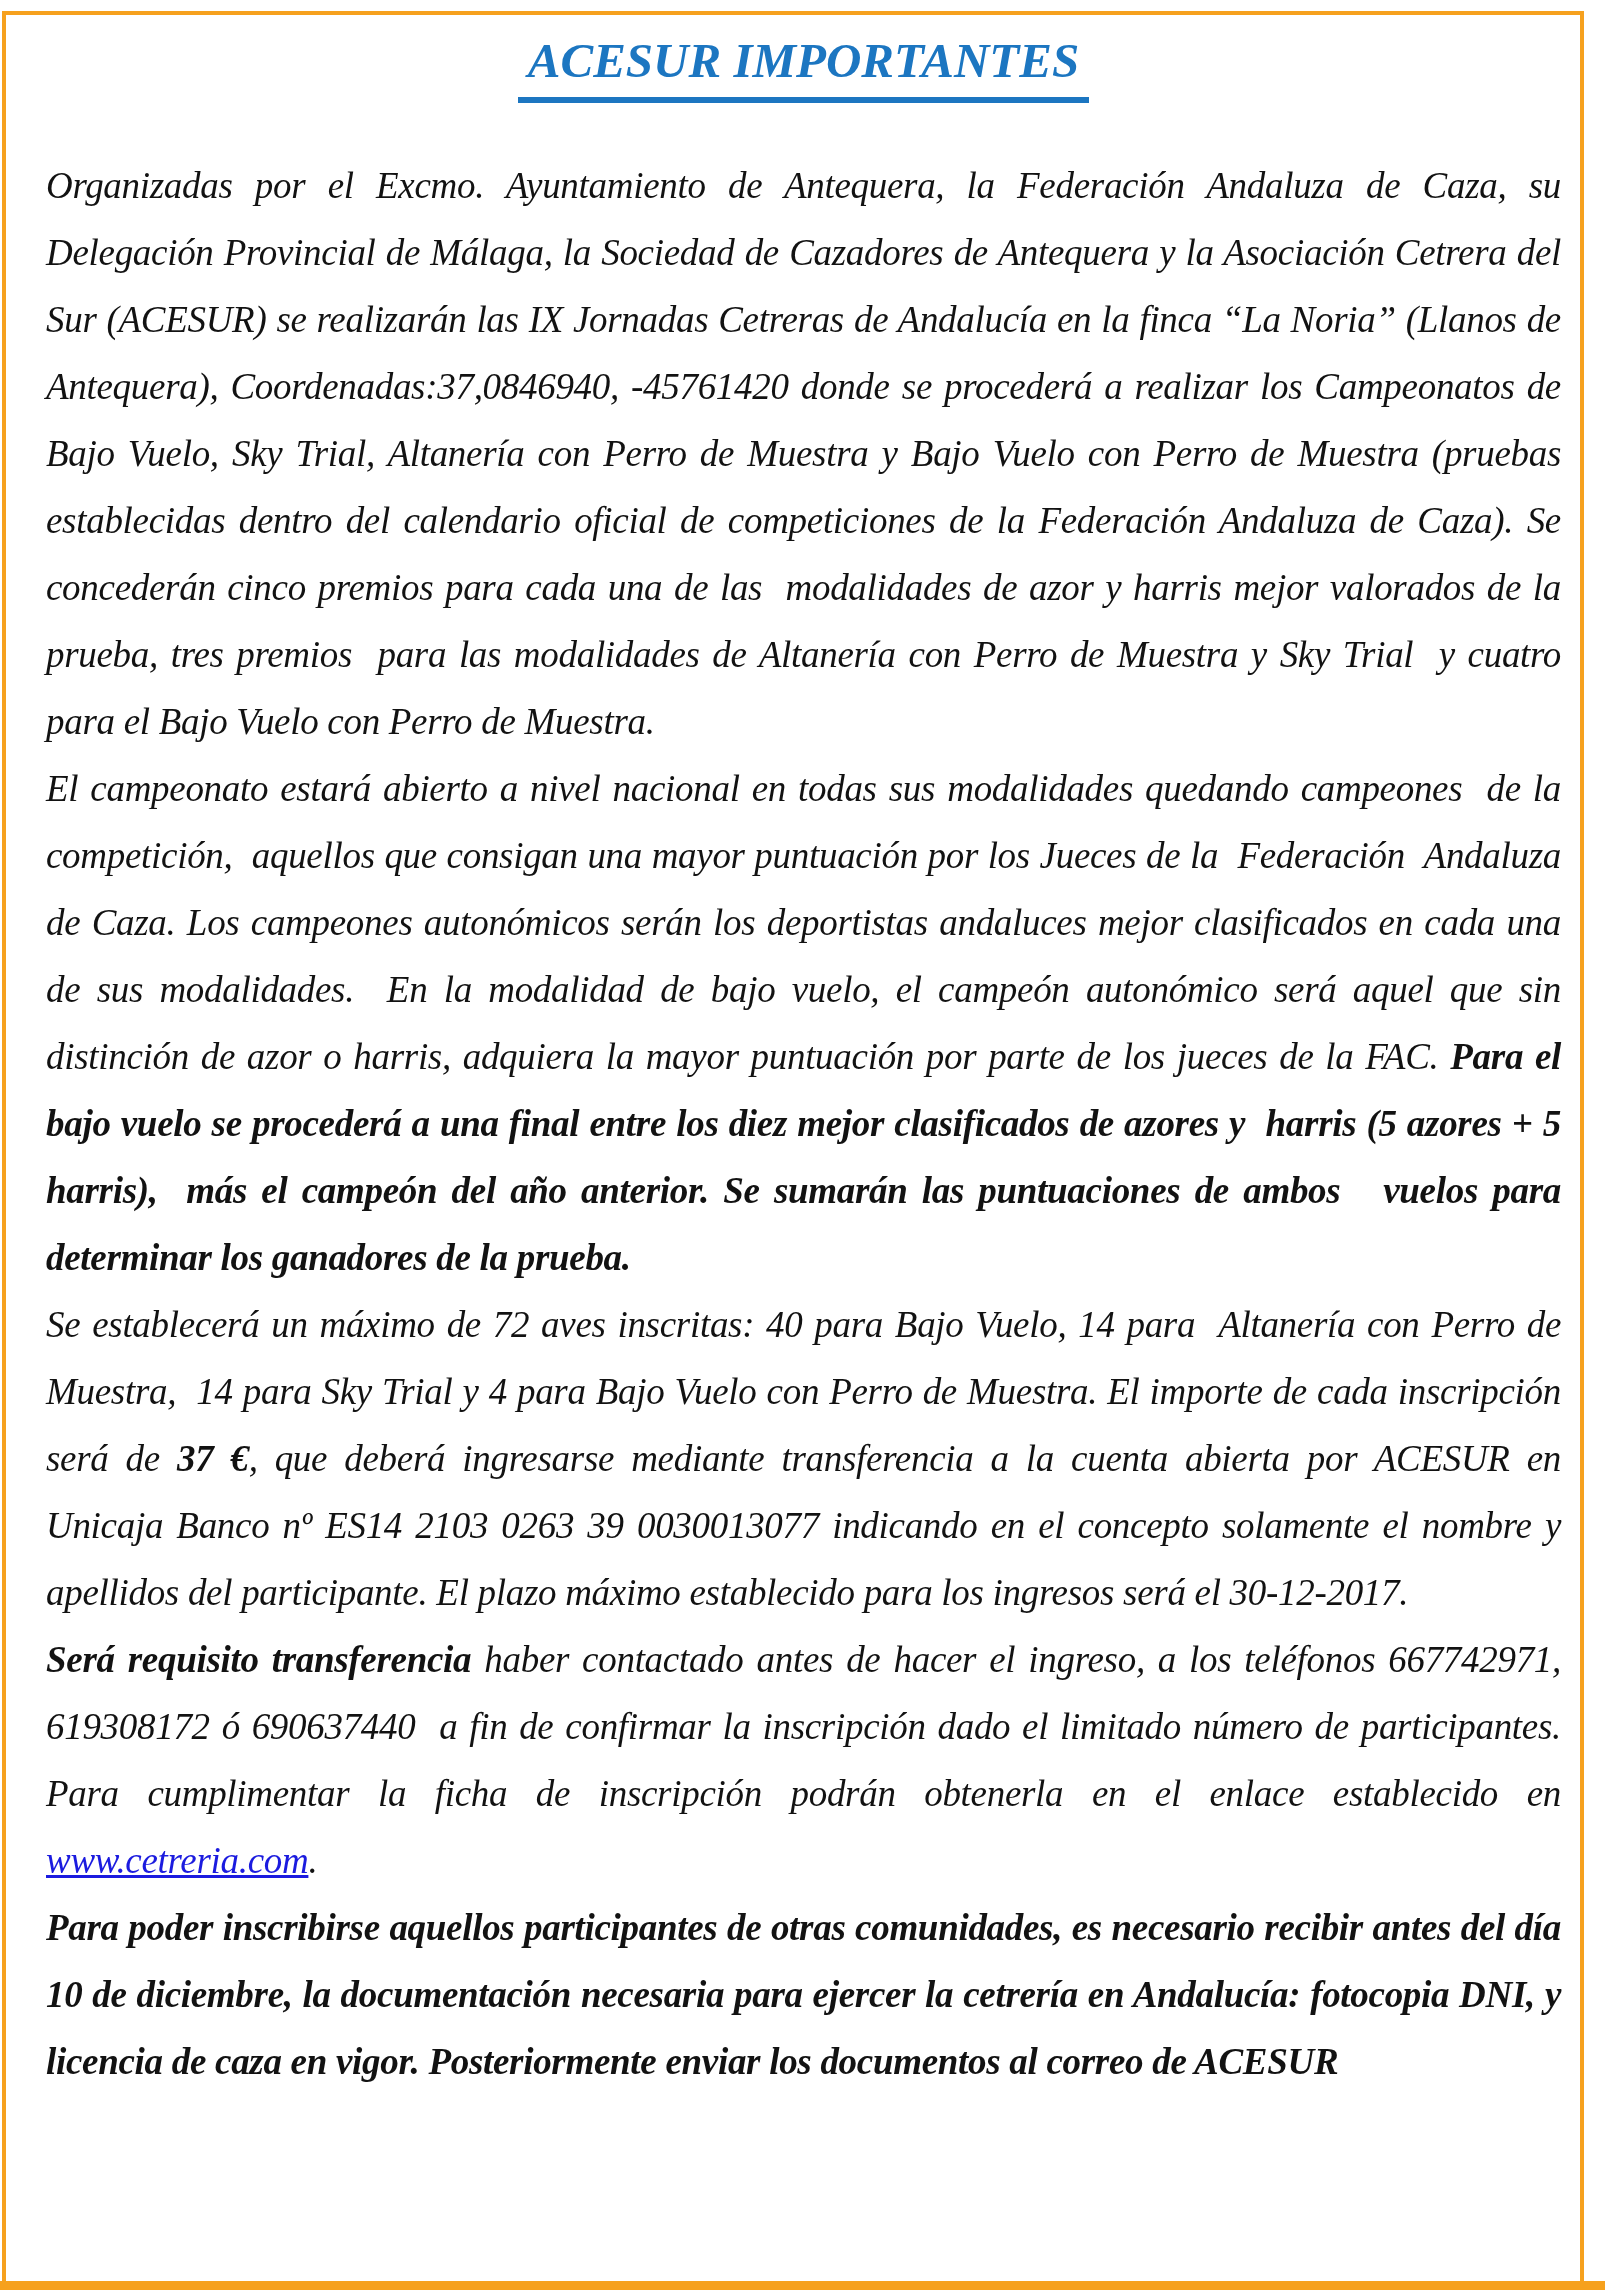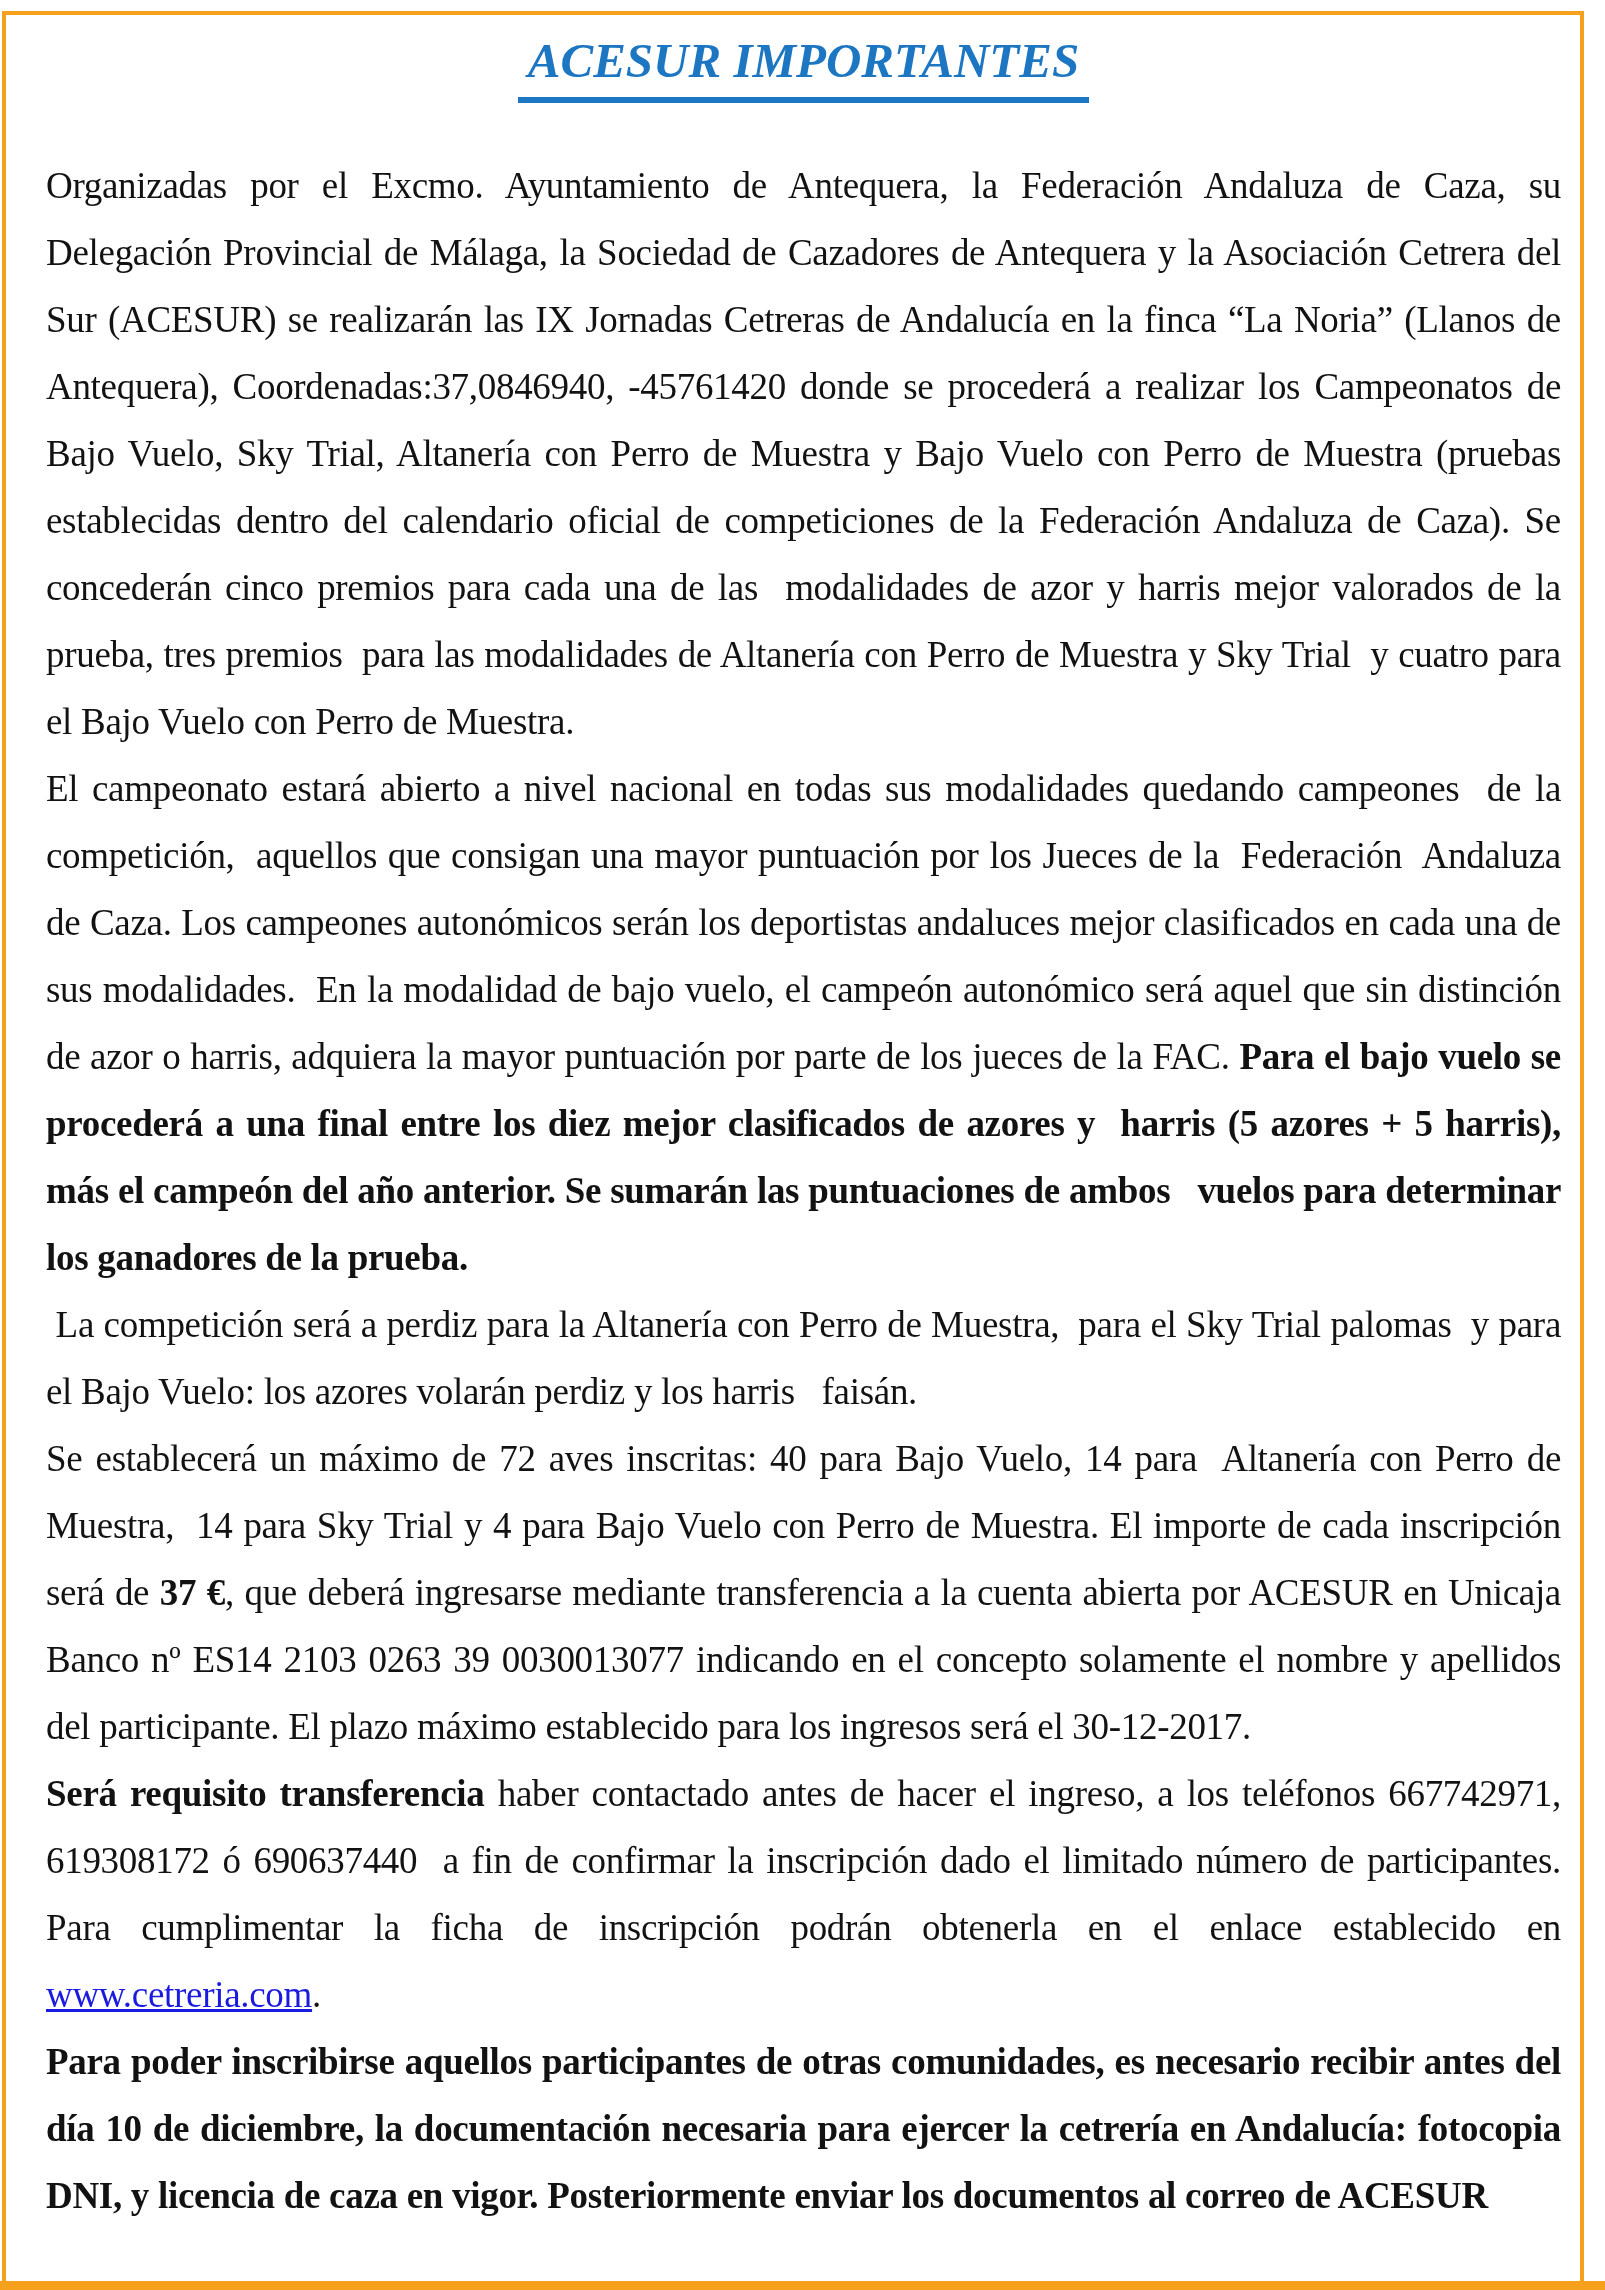--- a/index.html
+++ b/index.html
@@ -31,20 +31,21 @@
     font-style: italic;
     font-weight: bold;
     font-size: 49px;
     line-height: 61px;
     color: #1C76C1;
     border-bottom: 6.7px solid #1C76C1;
     padding: 0 9.5px 5.7px 9.5px;
   }
   p.para {
     margin: 0;
+    font-style: italic;
     font-size: 37px;
     line-height: 67px;
     color: #121212;
     text-align: justify;
     white-space: pre-wrap;
     letter-spacing: -0.3px;
   }
   .b { font-weight: bold; }
   a.lnk {
     color: #1B1BDF;
@@ -60,21 +61,20 @@
 <div class="bottom-bar"></div>
 
 <div class="content">
 
   <div class="title-wrap"><span class="title">ACESUR IMPORTANTES</span></div>
 
   <p class="para"><span>Organizadas por el Excmo. Ayuntamiento de Antequera, la Federación Andaluza de Caza, su Delegación Provincial de Málaga, la Sociedad de Cazadores de Antequera y la Asociación Cetrera del Sur (ACESUR) se realizarán las IX Jornadas Cetreras de Andalucía en la finca “La Noria” (Llanos de Antequera), Coordenadas:37,0846940, -45761420 donde se procederá a realizar los Campeonatos de Bajo Vuelo, Sky Trial, Altanería con Perro de Muestra y Bajo Vuelo con Perro de Muestra (pruebas establecidas dentro del calendario oficial de competiciones de la Federación Andaluza de Caza). Se concederán cinco premios para cada una de las  modalidades de azor y harris mejor valorados de la prueba, tres premios  para las modalidades de Altanería con Perro de Muestra y Sky Trial  y cuatro para el Bajo Vuelo con Perro de Muestra.</span></p>
 
   <p class="para"><span>El campeonato estará abierto a nivel nacional en todas sus modalidades quedando campeones  de la competición,  aquellos que consigan una mayor puntuación por los Jueces de la  Federación  Andaluza de Caza. Los campeones autonómicos serán los deportistas andaluces mejor clasificados en cada una de sus modalidades.  En la modalidad de bajo vuelo, el campeón autonómico será aquel que sin distinción de azor o harris, adquiera la mayor puntuación por parte de los jueces de la FAC. </span><span class="b">Para el bajo vuelo se procederá a una final entre los diez mejor clasificados de azores y  harris (5 azores + 5 harris),  más el campeón del año anterior. Se sumarán las puntuaciones de ambos   vuelos para determinar los ganadores de la prueba.</span></p>
 
-  <p class="para"><span> La competición será a perdiz para la Altanería con Perro de Muestra,  para el Sky Trial palomas  y para el Bajo Vuelo: los azores volarán perdiz y los harris   faisán.</span></p>
 
   <p class="para"><span>Se establecerá un máximo de 72 aves inscritas: 40 para Bajo Vuelo, 14 para  Altanería con Perro de Muestra,  14 para Sky Trial y 4 para Bajo Vuelo con Perro de Muestra. El importe de cada inscripción será de </span><span class="b">37 €</span><span>, que deberá ingresarse mediante transferencia a la cuenta abierta por ACESUR en Unicaja Banco nº ES14 2103 0263 39 0030013077 indicando en el concepto solamente el nombre y apellidos del participante. El plazo máximo establecido para los ingresos será el 30-12-2017.</span></p>
 
 
   <p class="para"><span class="b">Será requisito transferencia</span><span> haber contactado antes de hacer el ingreso, a los teléfonos 667742971, 619308172 ó 690637440  a fin de confirmar la inscripción dado el limitado número de participantes. Para cumplimentar la ficha de inscripción podrán obtenerla en el enlace establecido en </span><a class="lnk">www.cetreria.com</a><span>.</span></p>
 
   <p class="para b"><span>Para poder inscribirse aquellos participantes de otras comunidades, es necesario recibir antes del día 10 de diciembre, la documentación necesaria para ejercer la cetrería en Andalucía: fotocopia DNI, y licencia de caza en vigor. Posteriormente enviar los documentos al correo de ACESUR </span></p>
 
 </div>
 

